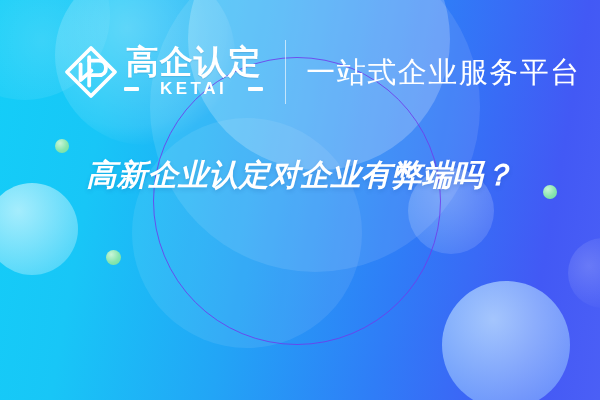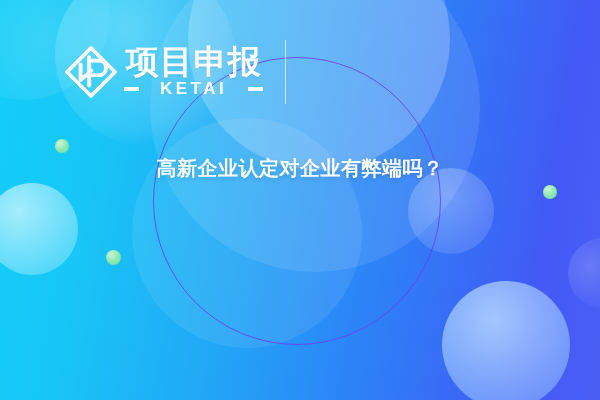--- a/index.html
+++ b/index.html
@@ -147,25 +147,26 @@
     text-align: center;
   }
 
   
   .headline {
     position: absolute;
     left: 0; right: 0;
     top: 155px;
     text-align: center;
     color: #ffffff;
-    font-size: 20px;
+    font-size: 30px;
     font-weight: bold;
     letter-spacing: 0.5px;
     white-space: nowrap;
     text-shadow: 0 2px 4px rgba(10,60,140,0.18);
+    font-style: italic;
   }
 </style>
 </head>
 <body>
 
 <div class="banner">
 
   <div class="deco c-tl"></div>
   <div class="deco c-logo-glow"></div>
   <div class="deco c-big-outer"></div>
@@ -187,30 +188,31 @@
       <svg class="logo-mark" viewBox="0 0 64 64" aria-hidden="true">
         <g fill="none" stroke="#ffffff" stroke-width="4.2" stroke-linecap="round" stroke-linejoin="round">
           <path d="M32 5.5 L58.5 32 L32 58.5 L5.5 32 Z" transform="rotate(0 32 32)" stroke-width="4.2"></path>
           <path d="M20.5 23.5 L20.5 41 L32.5 30.5"></path>
           <path d="M30 15.5 L30 47"></path>
           <path d="M30 19.5 L40.5 19.5 C45.5 19.5 48.5 23 48.5 27.5 C48.5 32 45.5 35.5 40.5 35.5 L30 35.5"></path>
         </g>
       </svg>
 
       <div class="logo-words">
-        <div class="logo-cn">项目申报</div>
+        <div class="logo-cn">高企认定</div>
         <div class="logo-en-row">
           <span class="bar"></span>
           <span class="logo-en">KETAI</span>
           <span class="bar"></span>
         </div>
       </div>
     </div>
 
     <div class="divider"></div>
 
     <div class="slogan">
+      <div class="slogan-main">一站式企业服务平台</div>
     </div>
   </div>
 
   <div class="headline">高新企业认定对企业有弊端吗？</div>
 
 </div>
 
 </body></html>

